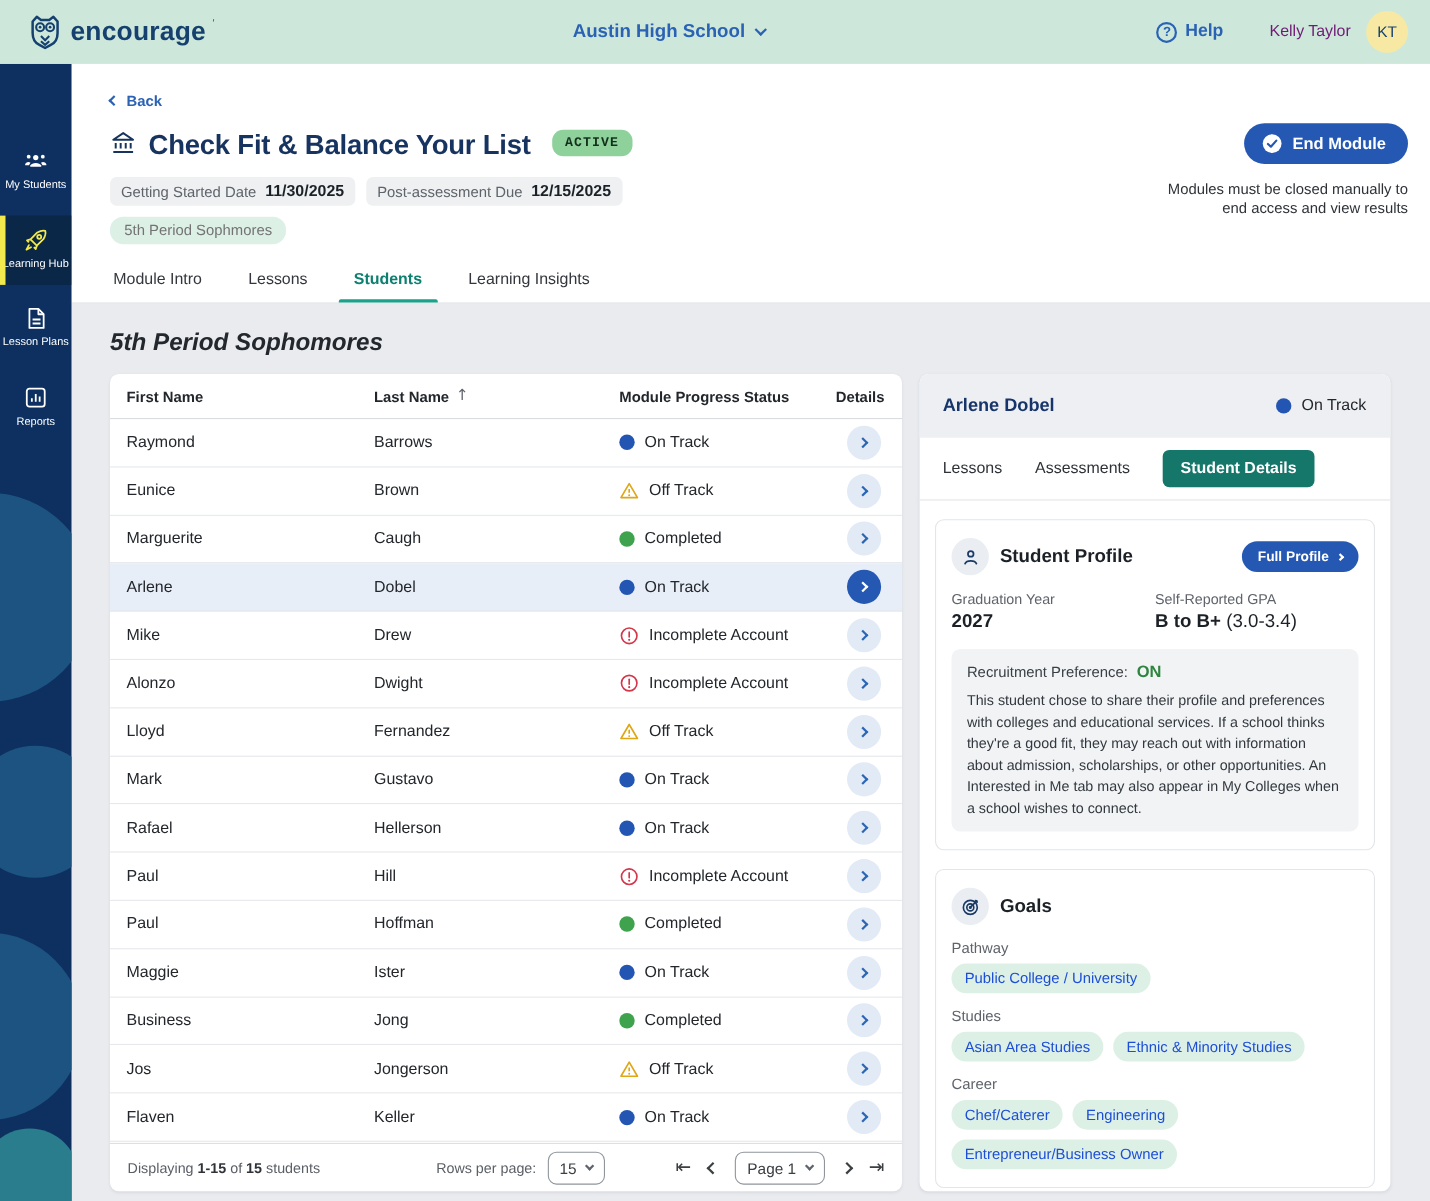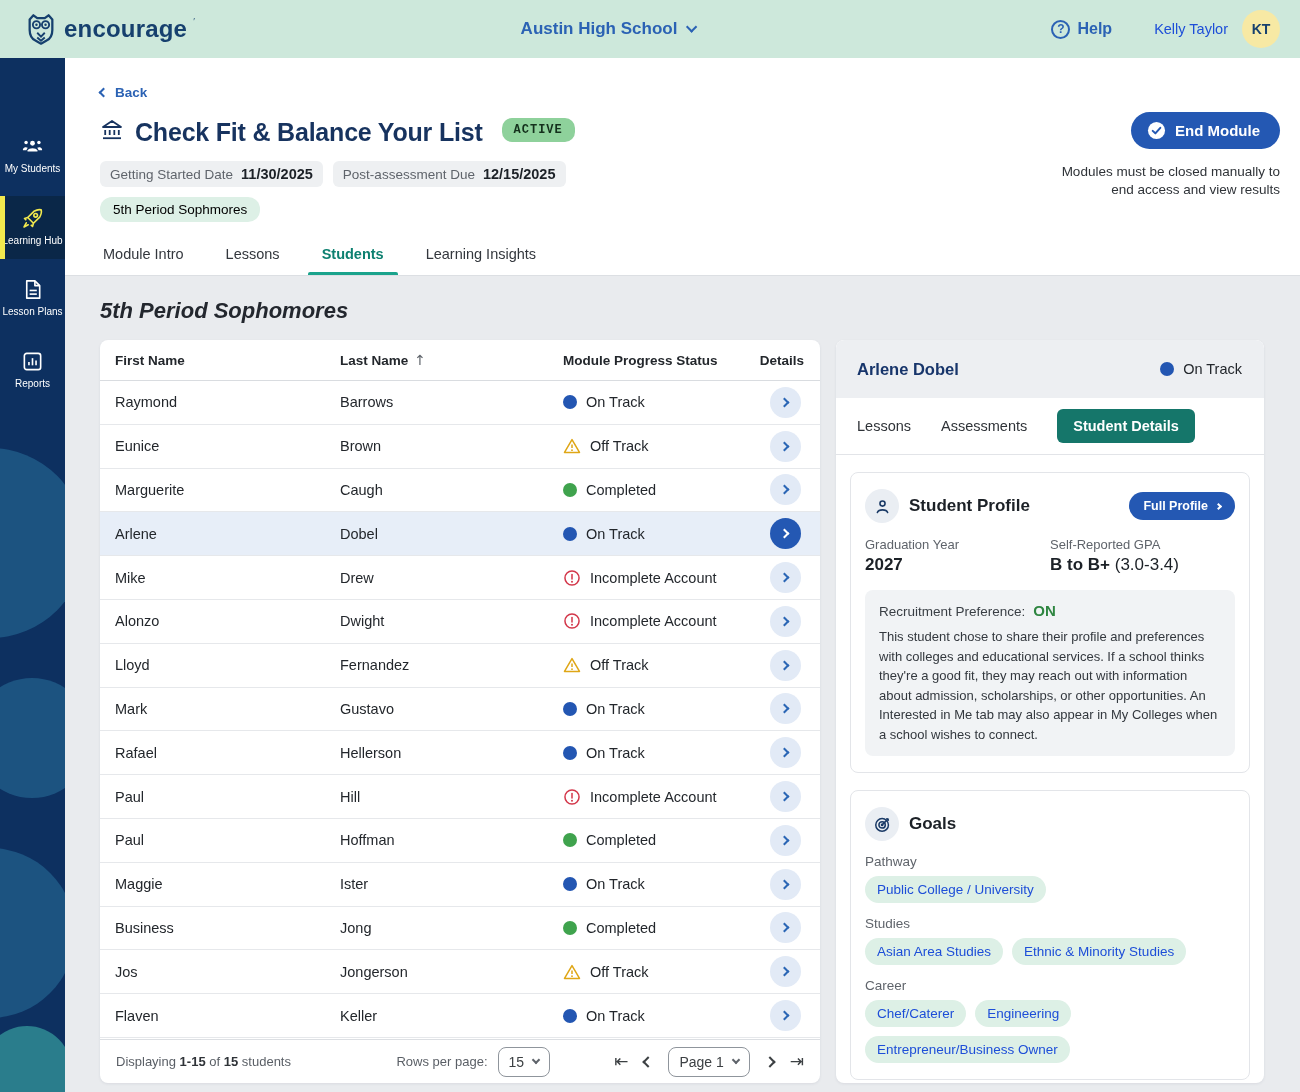--- a/index.html
+++ b/index.html
@@ -11,22 +11,22 @@
   .top-header { position:absolute; top:0; left:0; width:1300px; height:58px; background:#cde8db; display:flex; align-items:center; z-index:5; }
   .brand { display:flex; align-items:flex-start; gap:6px; margin-left:24px; }
   .brand svg { width:34px; height:34px; }
   .brand-text { font-size:24px; font-weight:700; color:#16406e; letter-spacing:.2px; line-height:34px; }
   .brand-mark { font-size:9px; color:#16406e; margin-top:4px; }
   .school-selector { position:absolute; left:608px; transform:translateX(-50%); display:flex; align-items:center; gap:10px; color:#2b62b4; font-weight:700; font-size:17px; cursor:pointer; }
   .school-selector .chev { width:8px; height:8px; border-width:0 2.5px 2.5px 0; border-style:solid; border-color:#2b62b4; transform:rotate(45deg); margin-top:-4px; }
   .header-right { margin-left:auto; display:flex; align-items:center; gap:14px; margin-right:20px; }
   .help { display:flex; align-items:center; gap:7px; color:#2b62b4; font-weight:700; font-size:16px; cursor:pointer; margin-right:28px; }
   .help-q { width:19px; height:19px; border:2px solid #2b62b4; border-radius:50%; display:flex; align-items:center; justify-content:center; font-size:12px; font-weight:700; }
-  .user-name { color:#1d4ed8; font-size:14.5px; }
-  .avatar { width:38px; height:38px; border-radius:50%; background:#f7e9a4; color:#16406e; font-weight:700; font-size:14px; display:flex; align-items:center; justify-content:center; }
+  .user-name { color:#701a75; font-size:14.5px; }
+  .avatar { width:38px; height:38px; border-radius:50%; background:#f7e9a4; color:#16406e; font-weight:400; font-size:14px; display:flex; align-items:center; justify-content:center; }
 
   
   .side-nav { position:absolute; top:58px; left:0; width:65px; height:1034px; background:#0d3060; overflow:hidden; z-index:4; }
   .nav-items { position:relative; padding-top:66px; z-index:2; }
   .nav-item { position:relative; width:65px; padding:11px 2px 12px; text-align:center; color:#fff; cursor:pointer; margin-bottom:8px; }
   .nav-item .nicon { display:flex; justify-content:center; margin-bottom:5px; }
   .nav-item .nicon svg { width:23px; height:23px; }
   .nav-label { font-size:10px; line-height:1.25; color:#fff; }
   .nav-item.active { background:#0a2748; }
   .nav-item.active::before { content:""; position:absolute; left:0; top:0; bottom:0; width:5px; background:#f2e94e; }
@@ -44,21 +44,21 @@
   .title-block { display:flex; align-items:flex-start; }
   .title-left { flex:1; }
   .title-row { display:flex; align-items:flex-start; gap:11px; margin-top:18px; }
   .title-row svg.bank { width:24px; height:24px; }
   .page-title { font-size:25px; font-weight:700; color:#17335f; letter-spacing:-.2px; }
   .active-badge { background:#8ed19b; color:#14301c; font-family:"Liberation Mono", monospace; font-size:12px; font-weight:700; letter-spacing:1px; padding:5px 12px; border-radius:10px; margin-left:8px; }
   .meta-row { display:flex; gap:10px; margin-top:14px; }
   .meta-chip { background:#eef0f2; border-radius:6px; padding:5px 10px; font-size:13.5px; color:#5f646b; display:flex; gap:8px; align-items:center; }
   .meta-chip b { color:#1c2127; font-size:14.5px; }
   .class-row { margin-top:10px; }
-  .class-chip { display:inline-block; background:#ddf0e6; border-radius:12px; padding:5px 13px; font-size:13.5px; color:#000000; }
+  .class-chip { display:inline-block; background:#ddf0e6; border-radius:12px; padding:5px 13px; font-size:13.5px; color:#737373; }
   .end-wrap { width:260px; display:flex; flex-direction:column; align-items:flex-end; margin-top:12px; }
   .end-btn { display:flex; align-items:center; gap:9px; background:#2458b3; color:#fff; font-size:15px; font-weight:700; border:none; border-radius:19px; padding:9px 20px 9px 16px; cursor:pointer; }
   .end-btn svg { width:19px; height:19px; }
   .end-note { margin-top:14px; font-size:13.5px; color:#2f3338; text-align:right; width:228px; line-height:1.35; }
   .tabs { display:flex; gap:38px; margin-top:16px; padding-left:1px; }
   .tab { font-size:14.5px; color:#33373d; font-weight:500; padding:8px 2px 13px; cursor:pointer; position:relative; }
   .tab.active { color:#0d8070; font-weight:700; }
   .tab.active::after { content:""; position:absolute; left:-12px; right:-12px; bottom:0; height:3px; background:#1aa38c; border-radius:2px 2px 0 0; }
 
   .content { display:flex; padding:0 36px 0 35px; gap:16px; }

